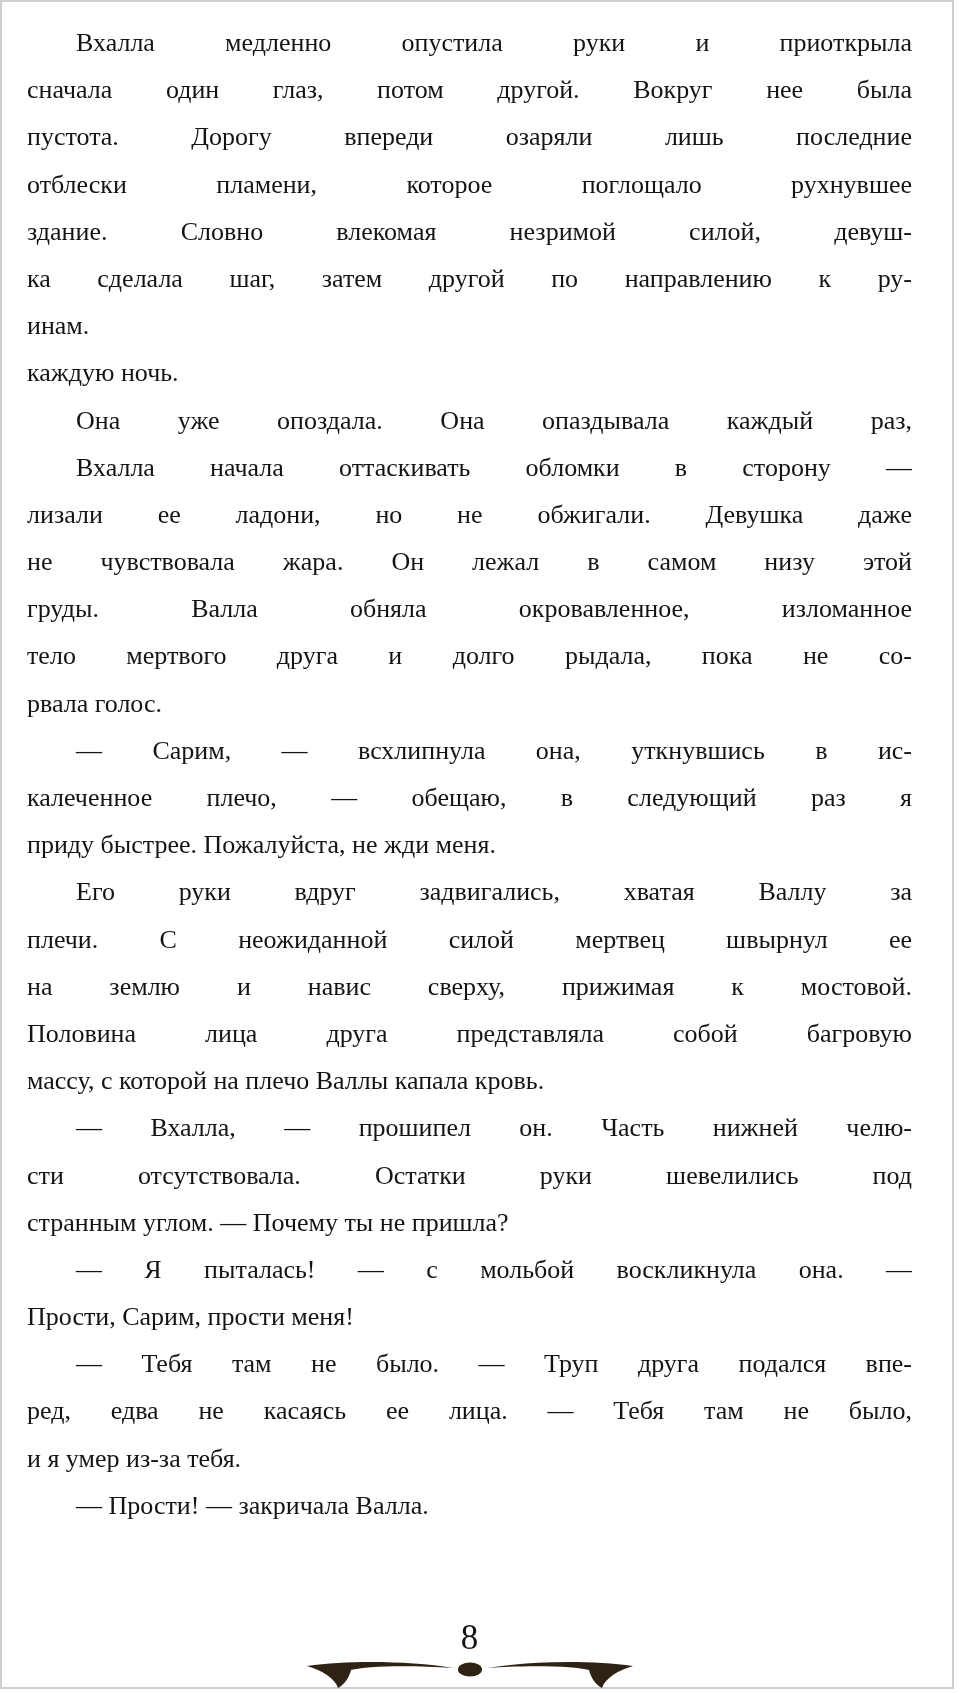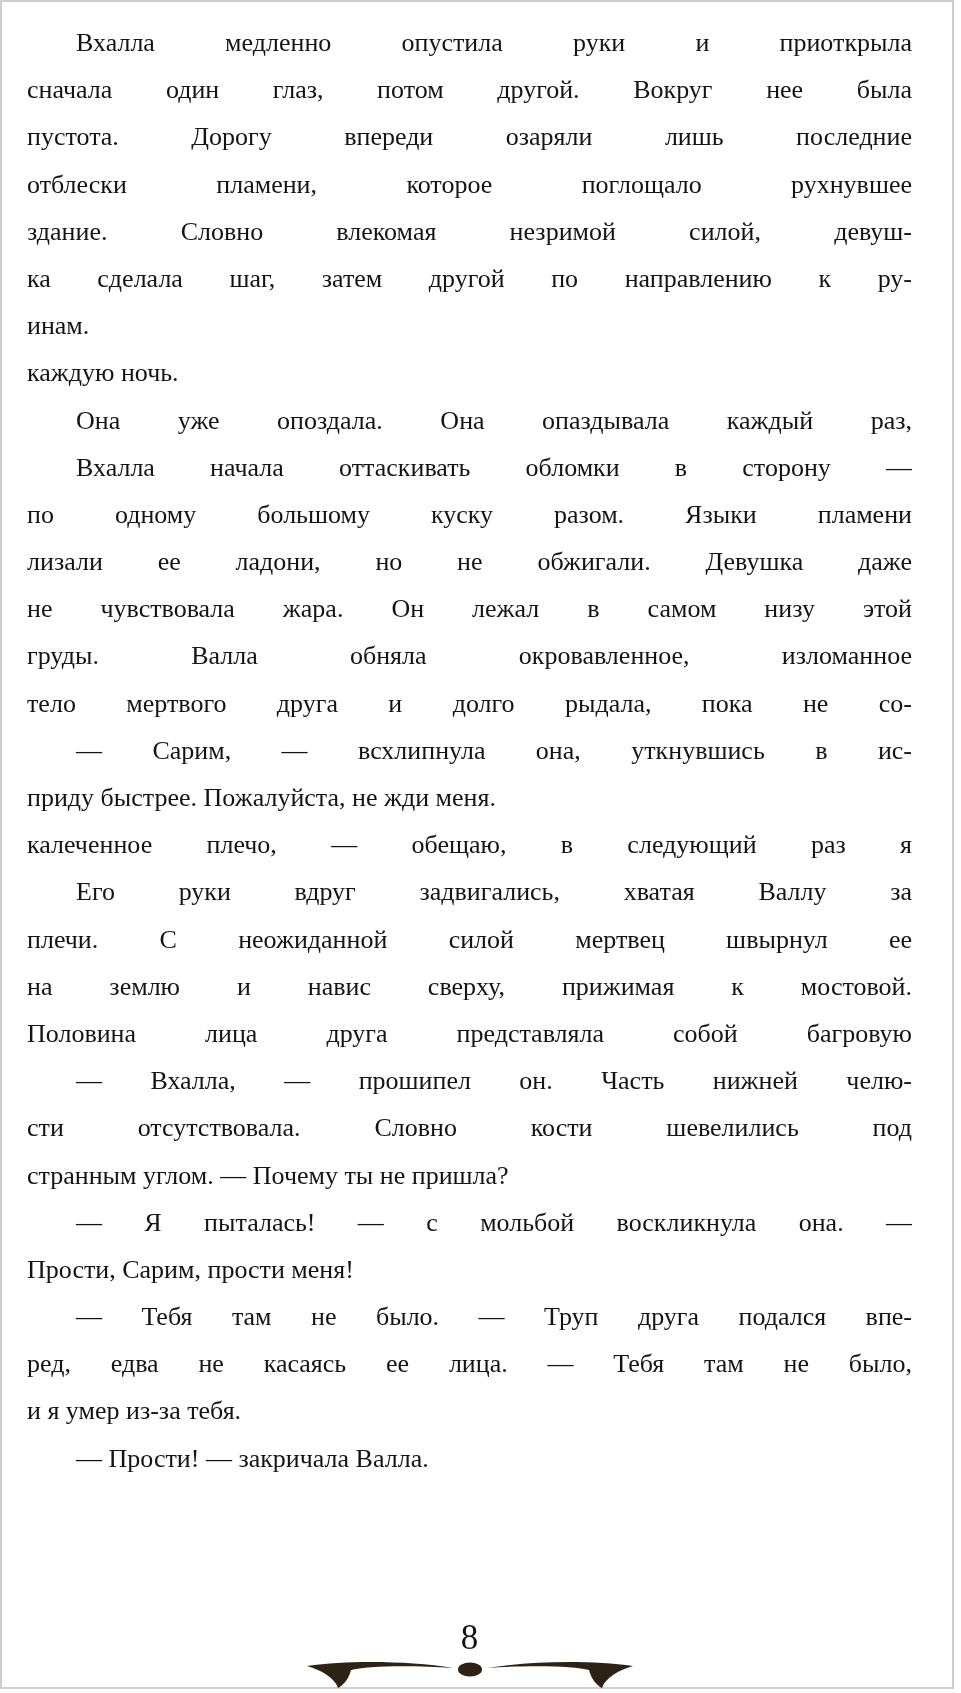--- a/index.html
+++ b/index.html
@@ -81,34 +81,35 @@
         <div class="line first">Вхалла медленно опустила руки и приоткрыла</div>
         <div class="line">сначала один глаз, потом другой. Вокруг нее была</div>
         <div class="line">пустота. Дорогу впереди озаряли лишь последние</div>
         <div class="line">отблески пламени, которое поглощало рухнувшее</div>
         <div class="line">здание. Словно влекомая незримой силой, девуш-</div>
         <div class="line">ка сделала шаг, затем другой по направлению к ру-</div>
         <div class="line last">инам.</div>
         <div class="line last">каждую ночь.</div>
         <div class="line first">Она уже опоздала. Она опаздывала каждый раз,</div>
         <div class="line first">Вхалла начала оттаскивать обломки в сторону —</div>
-        <div class="line">по одному большому куску разом. Языки пламени</div>
         <div class="line">лизали ее ладони, но не обжигали. Девушка даже</div>
         <div class="line">не чувствовала жара. Он лежал в самом низу этой</div>
         <div class="line">груды. Валла обняла окровавленное, изломанное</div>
         <div class="line">тело мертвого друга и долго рыдала, пока не со-</div>
+        <div class="line last">рвала голос.</div>
         <div class="line first">— Сарим, — всхлипнула она, уткнувшись в ис-</div>
+        <div class="line">калеченное плечо, — обещаю, в следующий раз я</div>
         <div class="line last">приду быстрее. Пожалуйста, не жди меня.</div>
-        <div class="line">калеченное плечо, — обещаю, в следующий раз я</div>
         <div class="line first">Его руки вдруг задвигались, хватая Валлу за</div>
         <div class="line">плечи. С неожиданной силой мертвец швырнул ее</div>
         <div class="line">на землю и навис сверху, прижимая к мостовой.</div>
         <div class="line">Половина лица друга представляла собой багровую</div>
+        <div class="line last">массу, с которой на плечо Валлы капала кровь.</div>
         <div class="line first">— Вхалла, — прошипел он. Часть нижней челю-</div>
-        <div class="line">сти отсутствовала. Словно кости шевелились под</div>
+        <div class="line">сти отсутствовала. Остатки руки шевелились под</div>
         <div class="line last">странным углом. — Почему ты не пришла?</div>
         <div class="line first">— Я пыталась! — с мольбой воскликнула она. —</div>
         <div class="line last">Прости, Сарим, прости меня!</div>
         <div class="line first">— Тебя там не было. — Труп друга подался впе-</div>
         <div class="line">ред, едва не касаясь ее лица. — Тебя там не было,</div>
         <div class="line last">и я умер из-за тебя.</div>
         <div class="line first last">— Прости! — закричала Валла.</div>
       </div>
 
     <div class="page-number">8</div>

